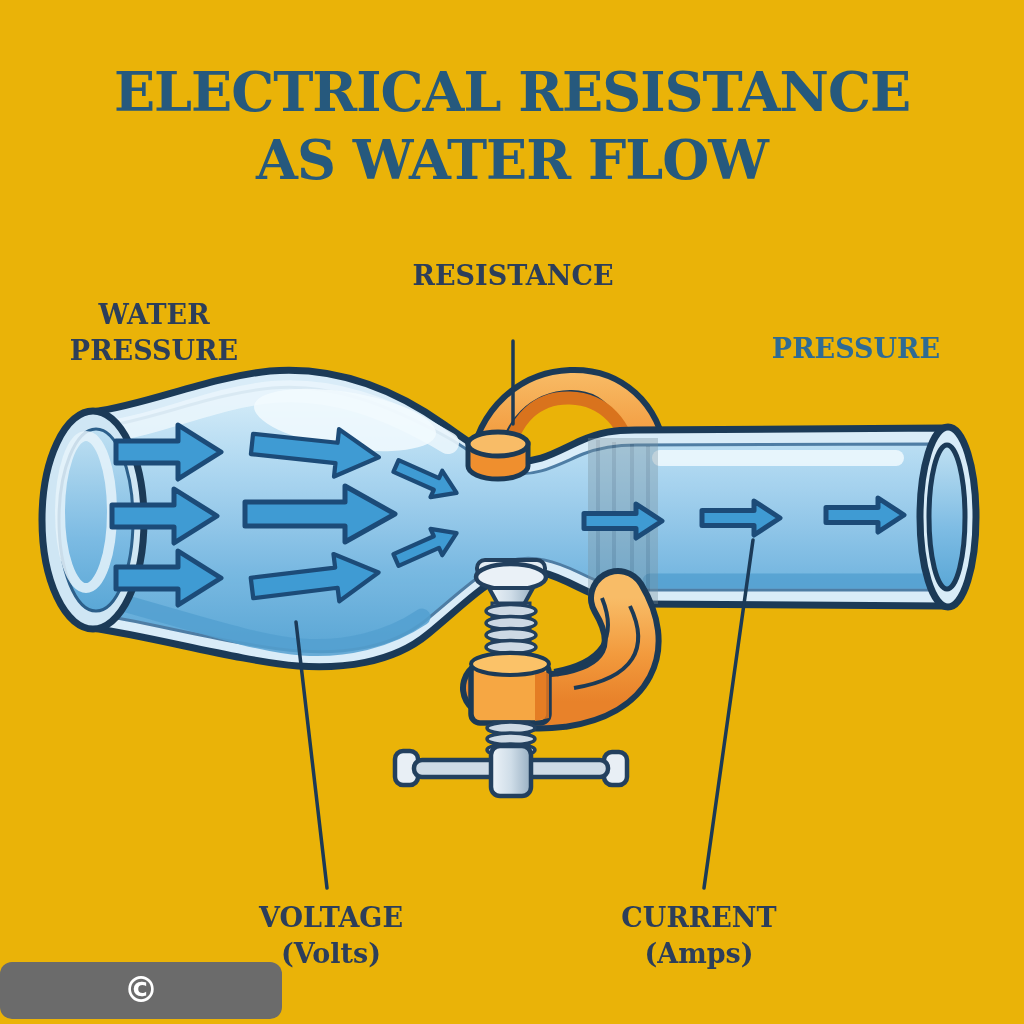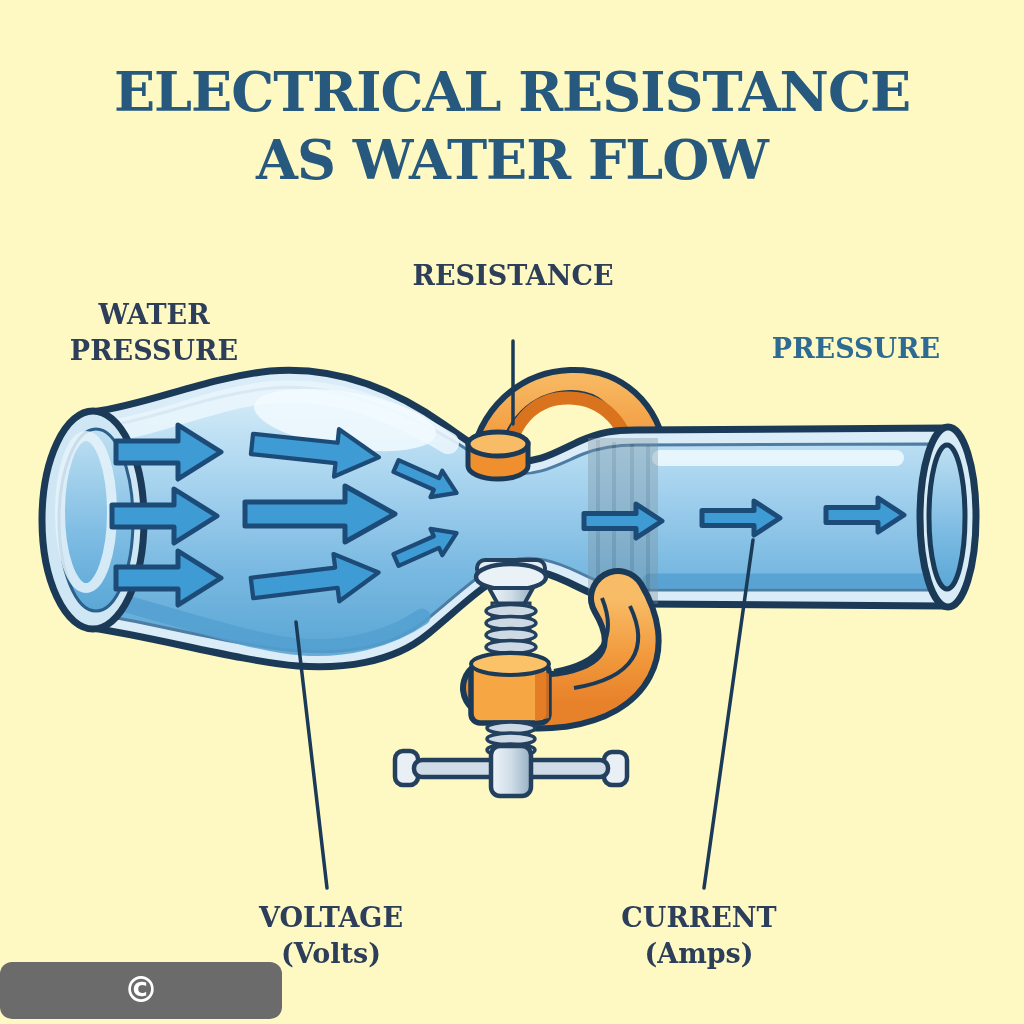--- a/index.html
+++ b/index.html
@@ -1,16 +1,16 @@
 <!DOCTYPE html>
 <html><head>
 <meta charset="utf-8">
 <style>
   html,body{margin:0;padding:0;background:#ffffff;}
-  .stage{position:relative;width:1024px;height:1024px;background:#fef9c3;overflow:hidden;
+  .stage{position:relative;width:1024px;height:1024px;background:#eab308;overflow:hidden;
          font-family:"DejaVu Serif", "Liberation Serif", serif;}
   .diagram-svg{position:absolute;left:0;top:0;}
   .title-line{position:absolute;left:0;width:1024px;text-align:center;font-weight:bold;
               color:#26597d;letter-spacing:-1px;}
   .title-1{top:60px;font-size:54px;}
   .title-2{top:128px;font-size:54px;}
   .lbl{position:absolute;width:260px;text-align:center;font-weight:bold;
        color:#2c3e5a;font-size:27px;line-height:36px;}
   .lbl-high{left:24px;top:297px;}
   .lbl-resistance{left:383px;top:258px;}

